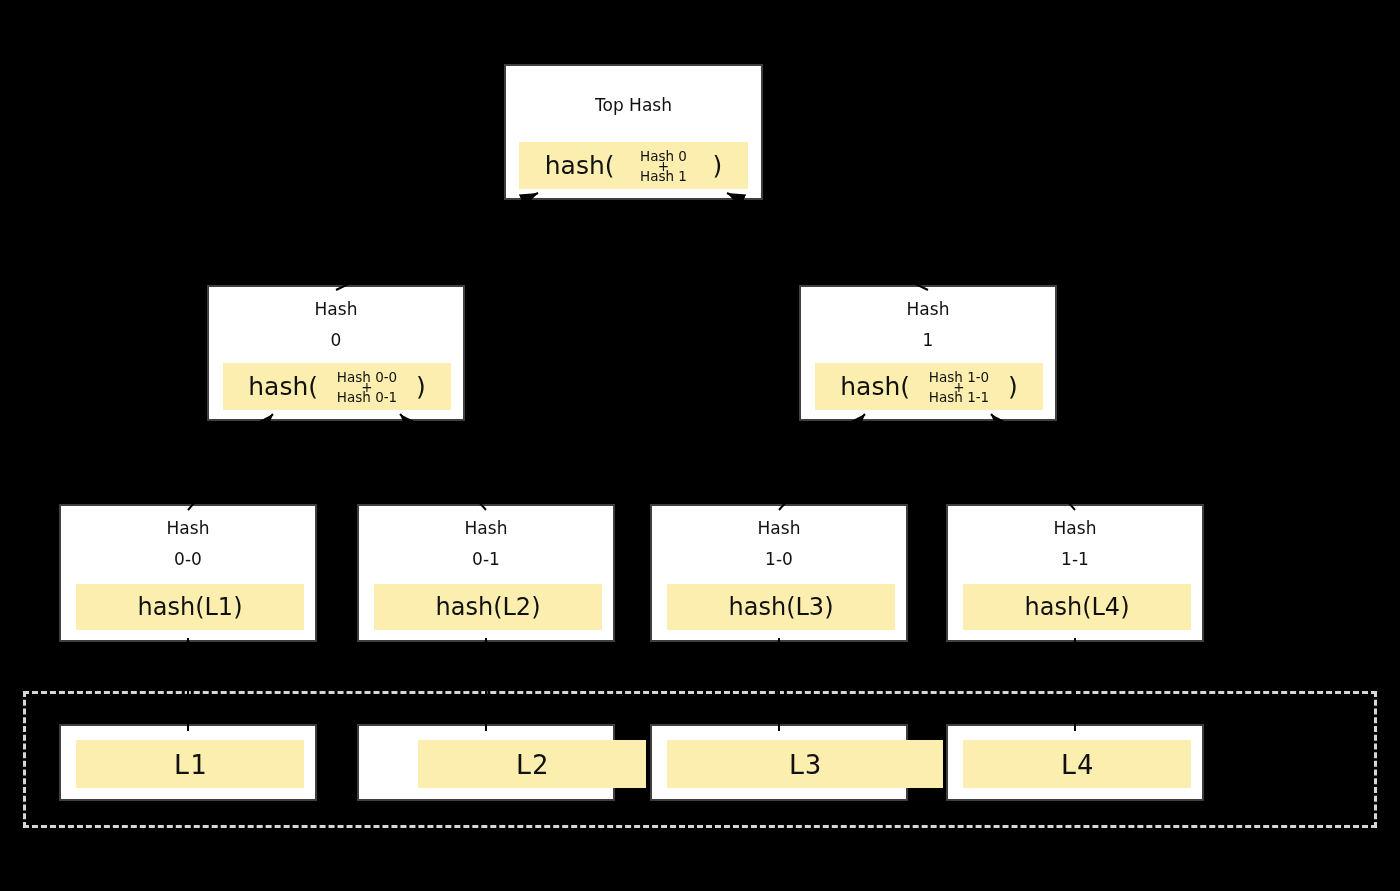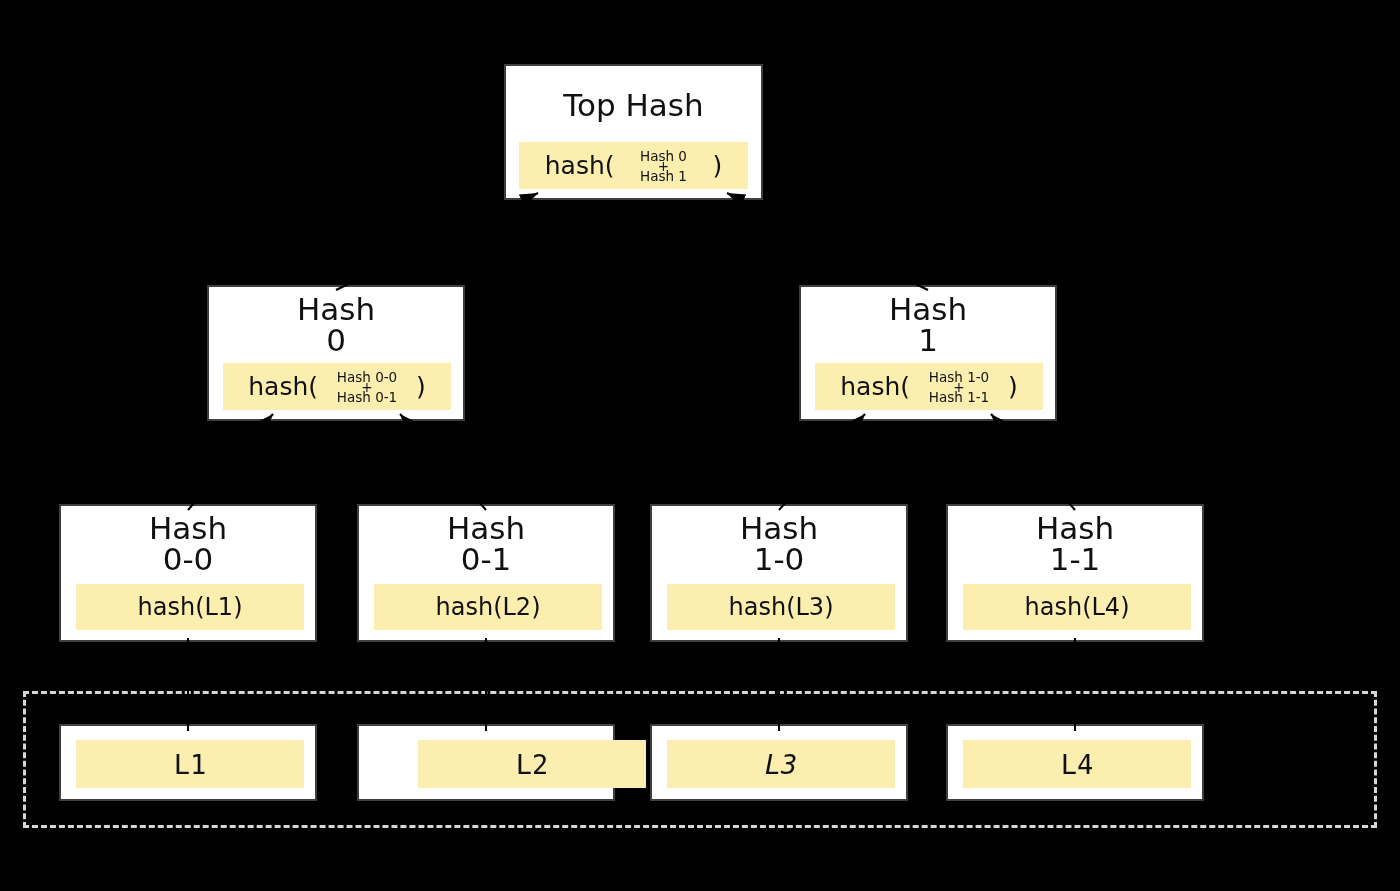--- a/index.html
+++ b/index.html
@@ -21,21 +21,21 @@
   }
   .node {
     position: absolute;
     background: var(--box-fill, #fff);
     border: 2px solid var(--box-border, #3f3f3f);
     box-sizing: border-box;
   }
   .title {
     padding-top: 7px;
     text-align: center;
-    font-size: 31px;
+    font-size: 17px;
     line-height: 31px;
   }
   .title.one-line { padding-top: 24px; }
   .title span { display: block; }
   .hl {
     position: absolute;
     background: var(--hl, #fceeae);
     display: flex;
     align-items: center;
     justify-content: center;
@@ -158,21 +158,21 @@
     <div class="hl" style="left:15px;top:14px;width:228px;height:48px;">
       <span class="leaf-label">L1</span>
     </div>
   </div>
   <div class="node" style="left:357px;top:724px;width:258px;height:77px;">
     <div class="hl" style="left:15px;top:14px;width:228px;height:48px;margin-left:44px;">
       <span class="leaf-label">L2</span>
     </div>
   </div>
   <div class="node" style="left:650px;top:724px;width:258px;height:77px;">
-    <div class="hl" style="left:15px;top:14px;width:228px;height:48px;font-style:italic;">
+    <div class="hl" style="left:15px;top:14px;width:276px;height:48px;">
       <span class="leaf-label">L3</span>
     </div>
   </div>
   <div class="node" style="left:946px;top:724px;width:258px;height:77px;">
     <div class="hl" style="left:15px;top:14px;width:228px;height:48px;">
       <span class="leaf-label">L4</span>
     </div>
   </div>
 
   <svg class="overlay" width="1400" height="891" viewBox="0 0 1400 891">

